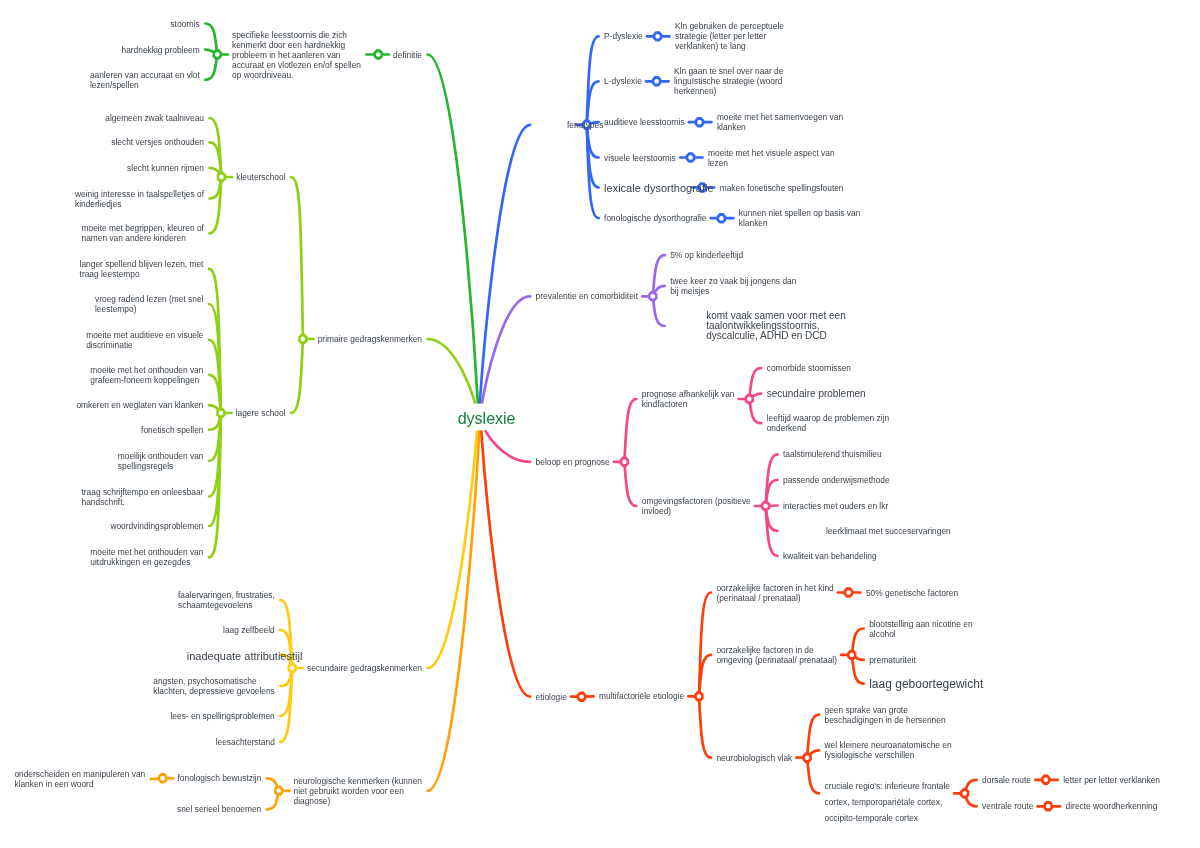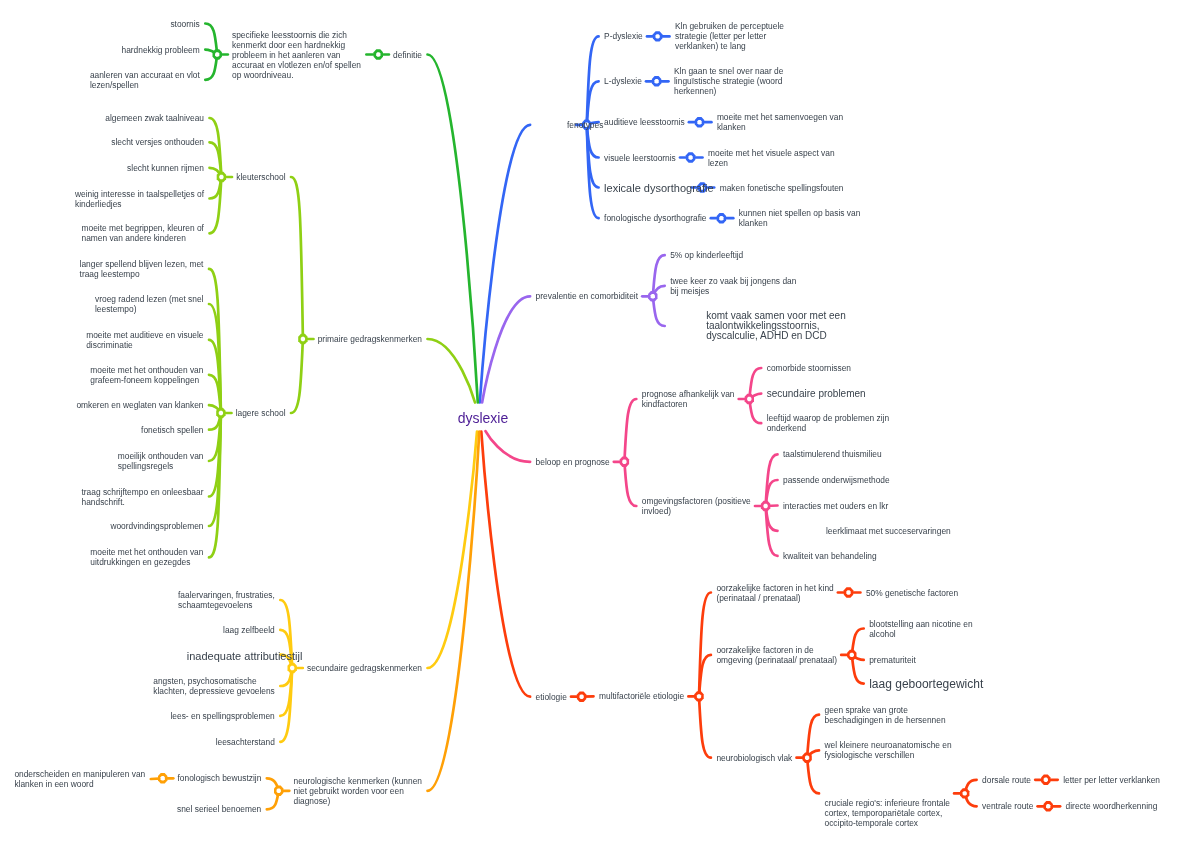--- a/index.html
+++ b/index.html
@@ -4,22 +4,22 @@
 <title>dyslexie – mind map</title>
 <style>
   html,body{margin:0;padding:0;background:#ffffff;}
   body{width:1200px;height:848px;overflow:hidden;
        font-family:"Liberation Sans",sans-serif;}
   #mindmap{position:relative;width:1200px;height:848px;background:#ffffff;}
   #links{position:absolute;left:0;top:0;}
   .node-label{position:absolute;white-space:pre;color:#39424c;
               font-family:"Liberation Sans",sans-serif;
               transform:translateZ(0);}
-  #root-label{position:absolute;white-space:pre;color:#4c1d95;
-              font-family:"Liberation Sans",sans-serif;font-size:14px;
+  #root-label{position:absolute;white-space:pre;color:#15803d;
+              font-family:"Liberation Sans",sans-serif;font-size:16px;
               transform:translateZ(0);text-align:center;}
 </style>
 </head>
 <body>
 
 <div id="mindmap">
   <svg id="links" width="1200" height="848">
       <path d="M 586.7,124.8 L 576.1,124.8" fill="none" stroke="#3366F5" stroke-width="2.7" stroke-linecap="round"></path>
       <path d="M 598.6,36.4 C 589.2,36.4 588.7,73.5 586.7,124.8" fill="none" stroke="#3366F5" stroke-width="2.7" stroke-linecap="round"></path>
       <path d="M 598.6,81.3 C 589.2,81.3 588.7,99.6 586.7,124.8" fill="none" stroke="#3366F5" stroke-width="2.7" stroke-linecap="round"></path>
@@ -231,21 +231,21 @@
 omgeving (perinataal/ prenataal)</div>
       <div class="node-label" style="left: 869.2px; top: 618.5px; font-size: 8.4px; line-height: 10px;">blootstelling aan nicotine en
 alcohol</div>
       <div class="node-label" style="left: 869.2px; top: 654.9px; font-size: 8.4px; line-height: 10px;">prematuriteit</div>
       <div class="node-label" style="left: 869.2px; top: 678.6px; font-size: 12px; line-height: 10px;">laag geboortegewicht</div>
       <div class="node-label" style="left: 716.4px; top: 752.7px; font-size: 8.4px; line-height: 10px;">neurobiologisch vlak</div>
       <div class="node-label" style="left: 824.5px; top: 704.7px; font-size: 8.4px; line-height: 10px;">geen sprake van grote
 beschadigingen in de hersennen</div>
       <div class="node-label" style="left: 824.5px; top: 740.4px; font-size: 8.4px; line-height: 10px;">wel kleinere neuroanatomische en
 fysiologische verschillen</div>
-      <div class="node-label" style="left: 824.5px; top: 778.4px; font-size: 8.4px; line-height: 10px; margin-top: 20px;">cruciale regio's: inferieure frontale
+      <div class="node-label" style="left: 824.5px; top: 778.4px; font-size: 8.4px; line-height: 16px;">cruciale regio's: inferieure frontale
 cortex, temporopariëtale cortex,
 occipito-temporale cortex</div>
       <div class="node-label" style="left: 982.1px; top: 774.8px; font-size: 8.4px; line-height: 10px;">dorsale route</div>
       <div class="node-label" style="left: 1063.2px; top: 774.8px; font-size: 8.4px; line-height: 10px;">letter per letter verklanken</div>
       <div class="node-label" style="left: 982.1px; top: 801.3px; font-size: 8.4px; line-height: 10px;">ventrale route</div>
       <div class="node-label" style="left: 1065.6px; top: 801.3px; font-size: 8.4px; line-height: 10px;">directe woordherkenning</div>
       <div class="node-label" style="left: 393.1px; top: 49.5px; font-size: 8.4px; line-height: 10px;">definitie</div>
       <div class="node-label" style="left: 232px; top: 29.5px; font-size: 8.4px; line-height: 10px;">specifieke leesstoornis die zich
 kenmerkt door een hardnekkig
 probleem in het aanleren van

